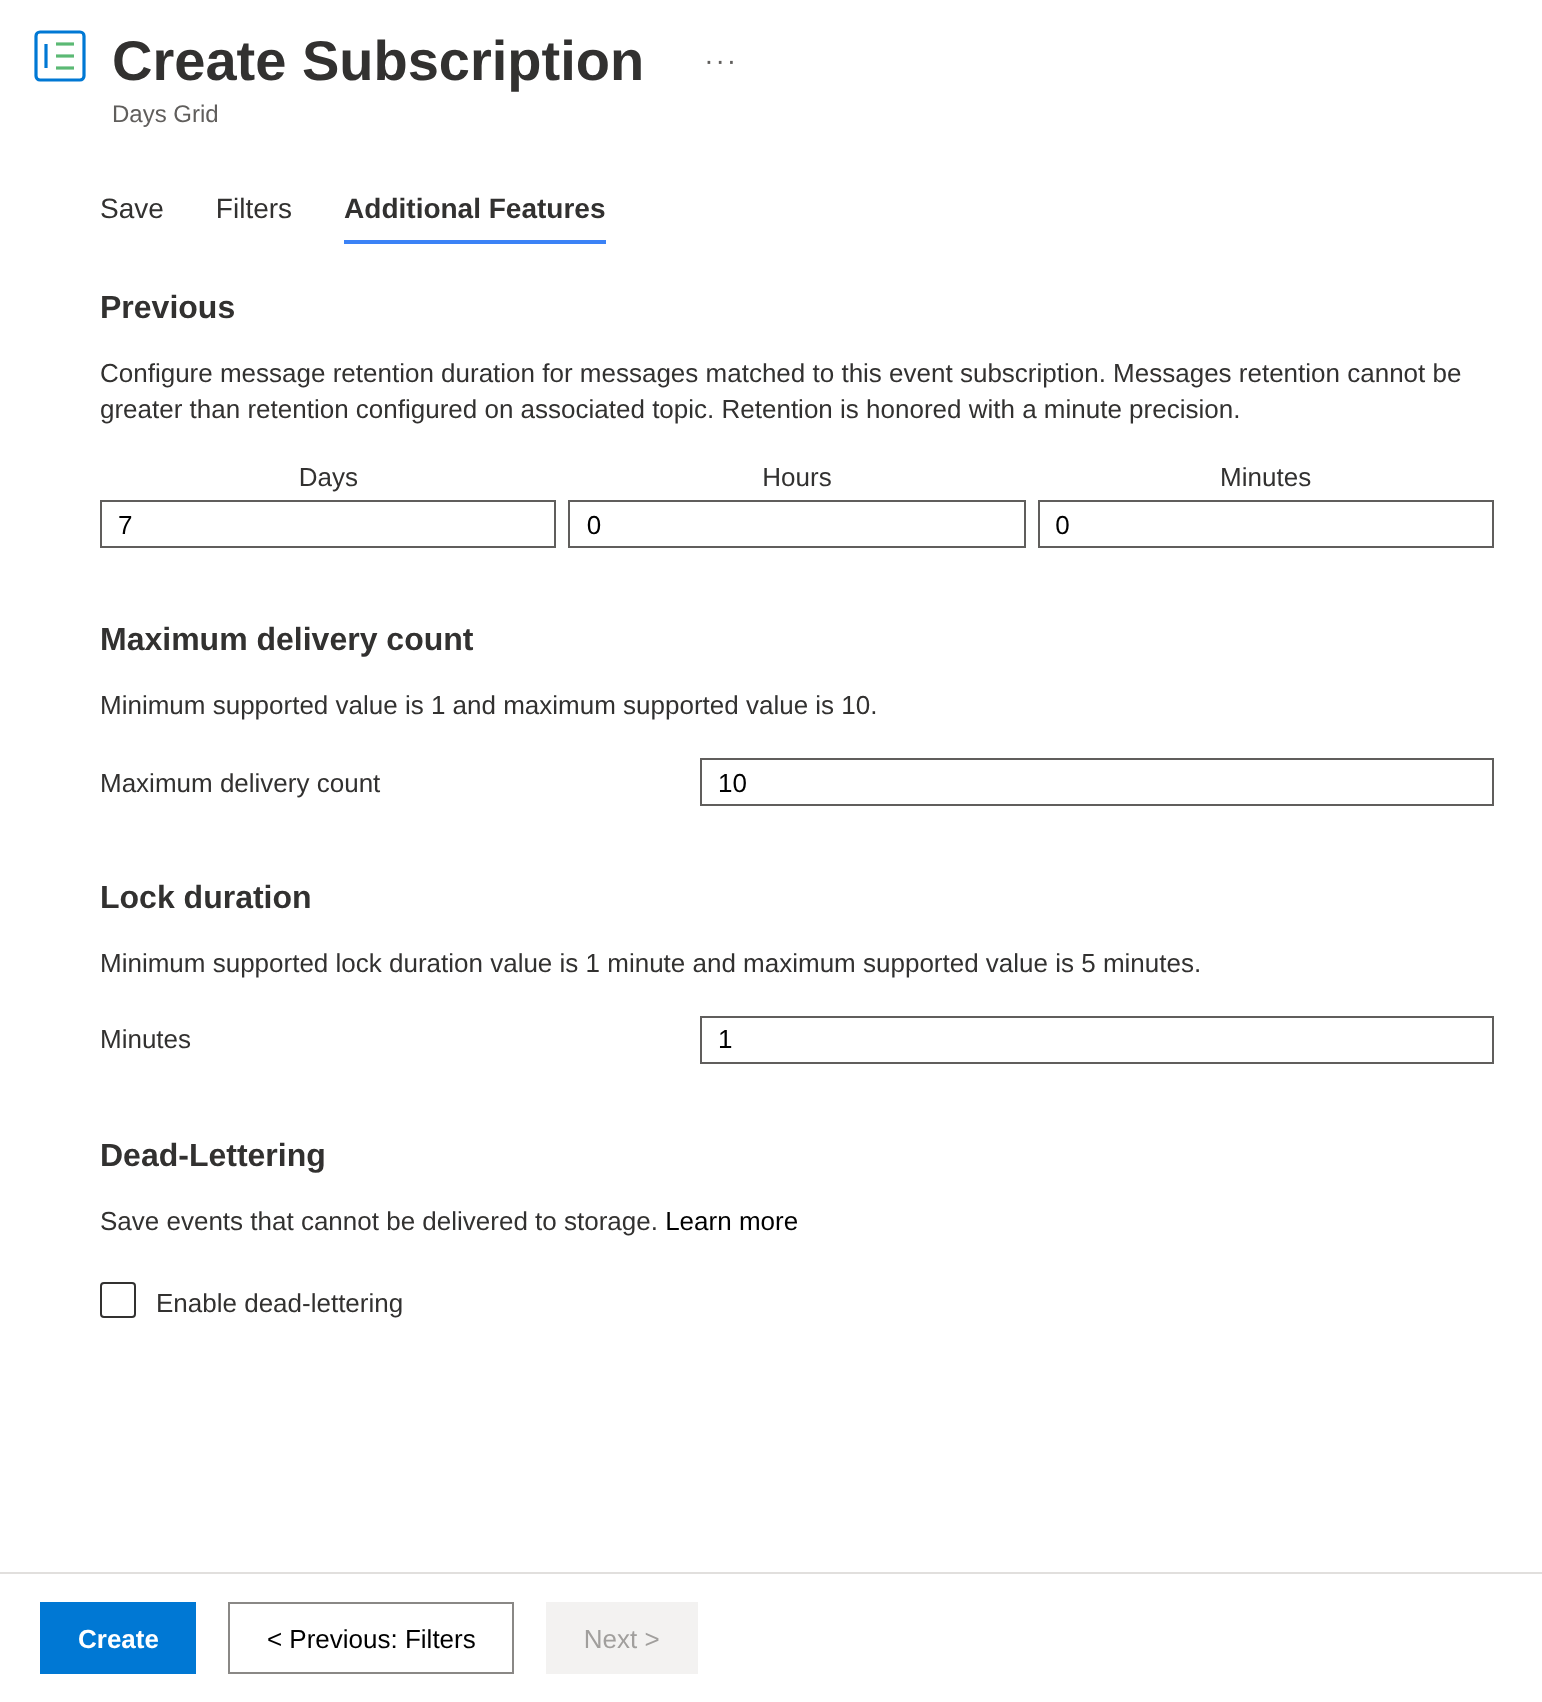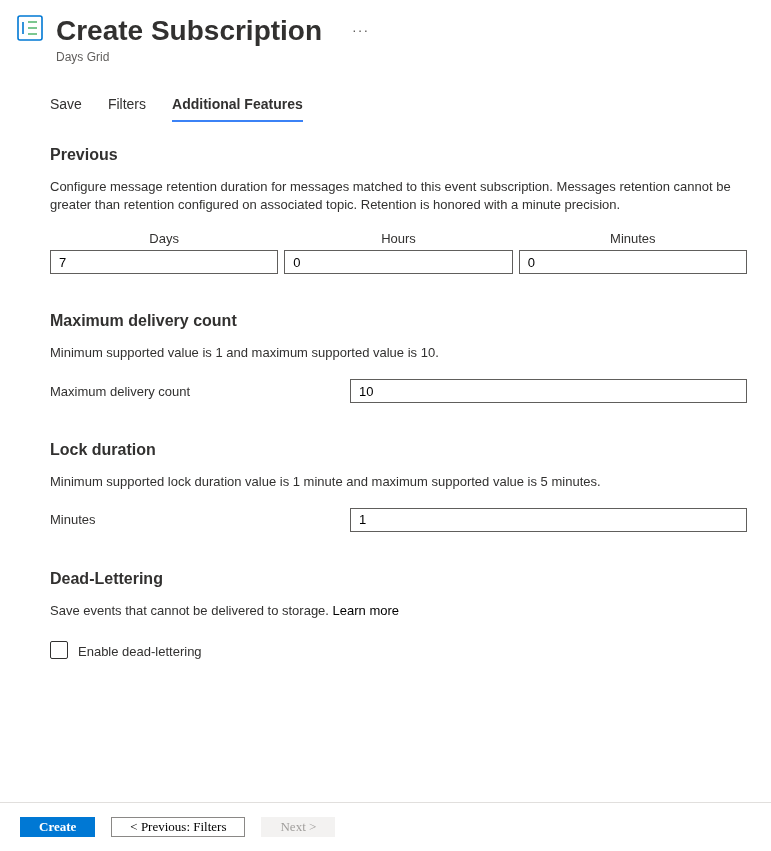--- a/index.html
+++ b/index.html
@@ -115,24 +115,24 @@
       bottom: 0;
       left: 0;
       right: 0;
       border-top: 1px solid #e1dfdd;
       padding: 14px 20px;
       display: flex;
       gap: 16px;
       align-items: center;
     }
     .btn {
-      height: 20px;
+      height: 36px;
       padding: 0 18px;
       font-size: 13px;
-      font-family: Liberation Serif, serif;
+      font-family: Liberation Sans, sans-serif;
       border: 1px solid #8a8886;
       background: #fff;
       cursor: pointer;
       display: inline-flex;
       align-items: center;
       justify-content: center;
     }
     .btn-primary {
       background: #0078d4;
       border-color: #0078d4;

